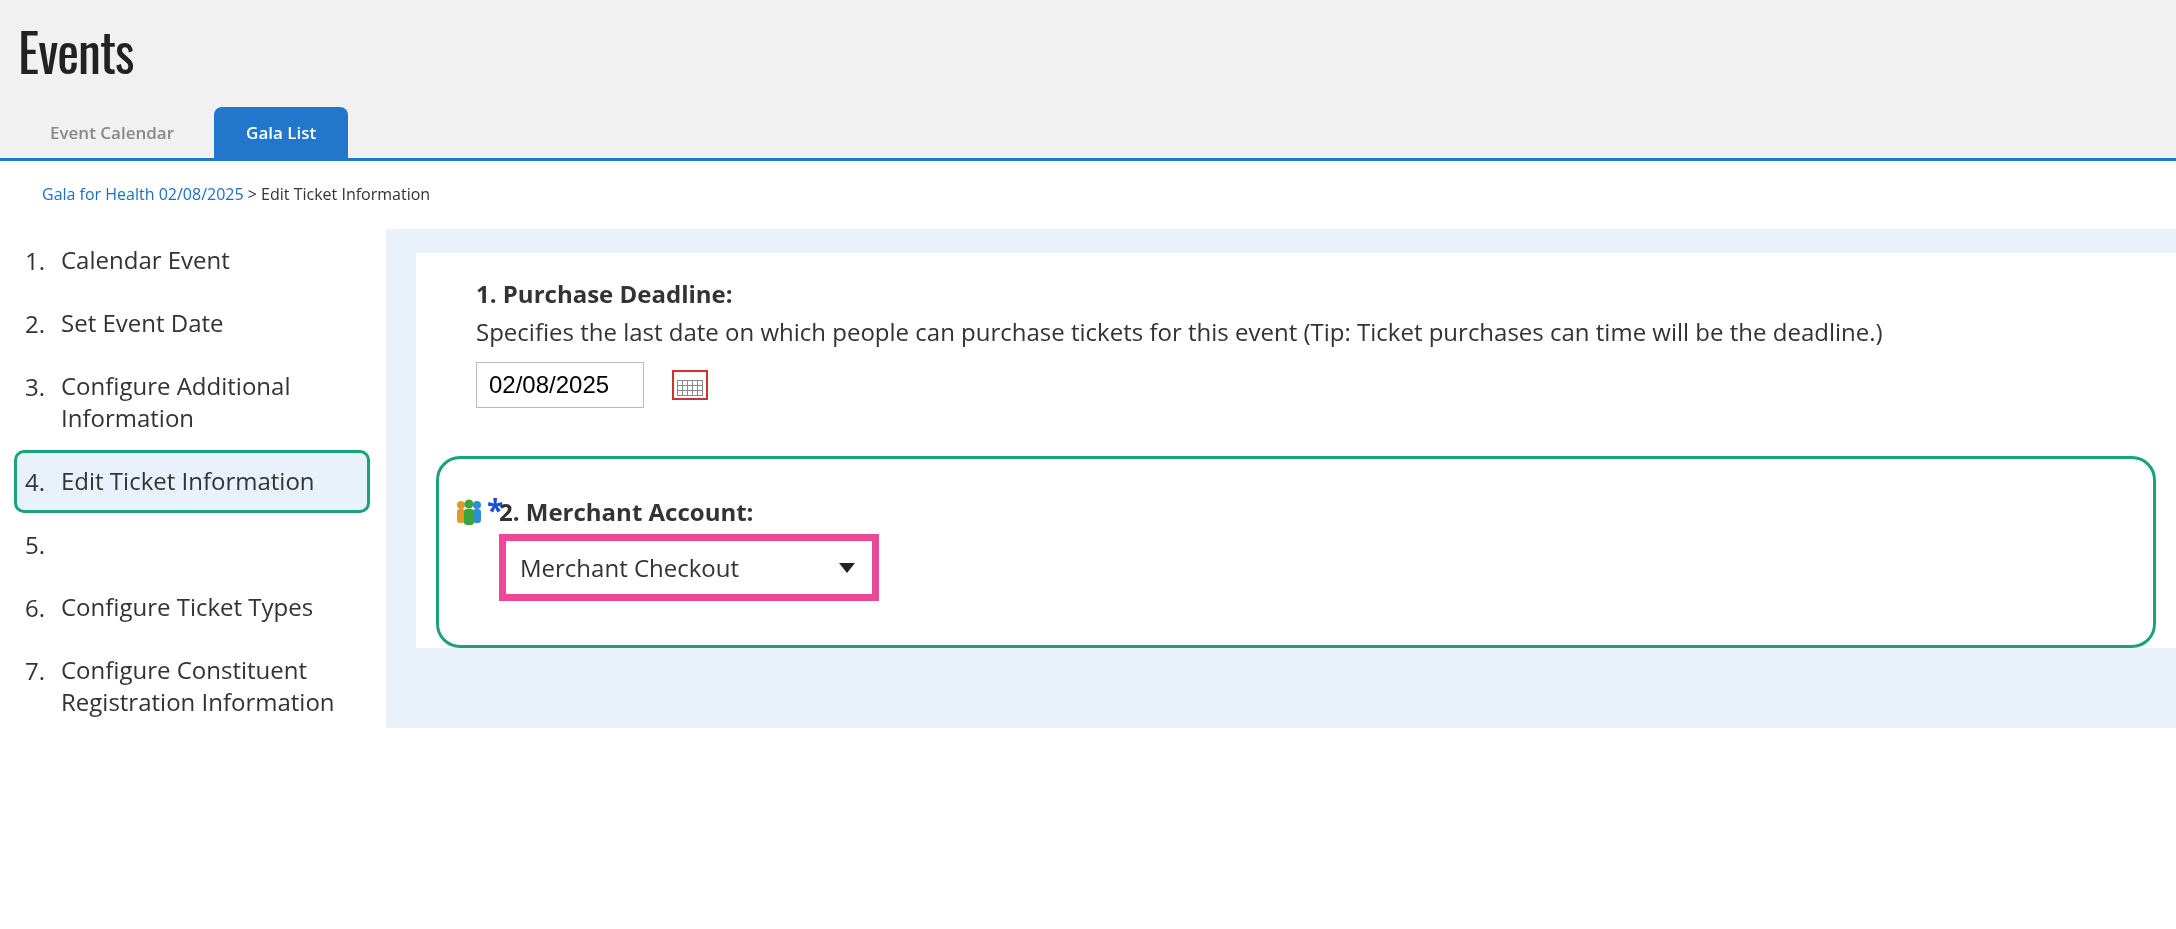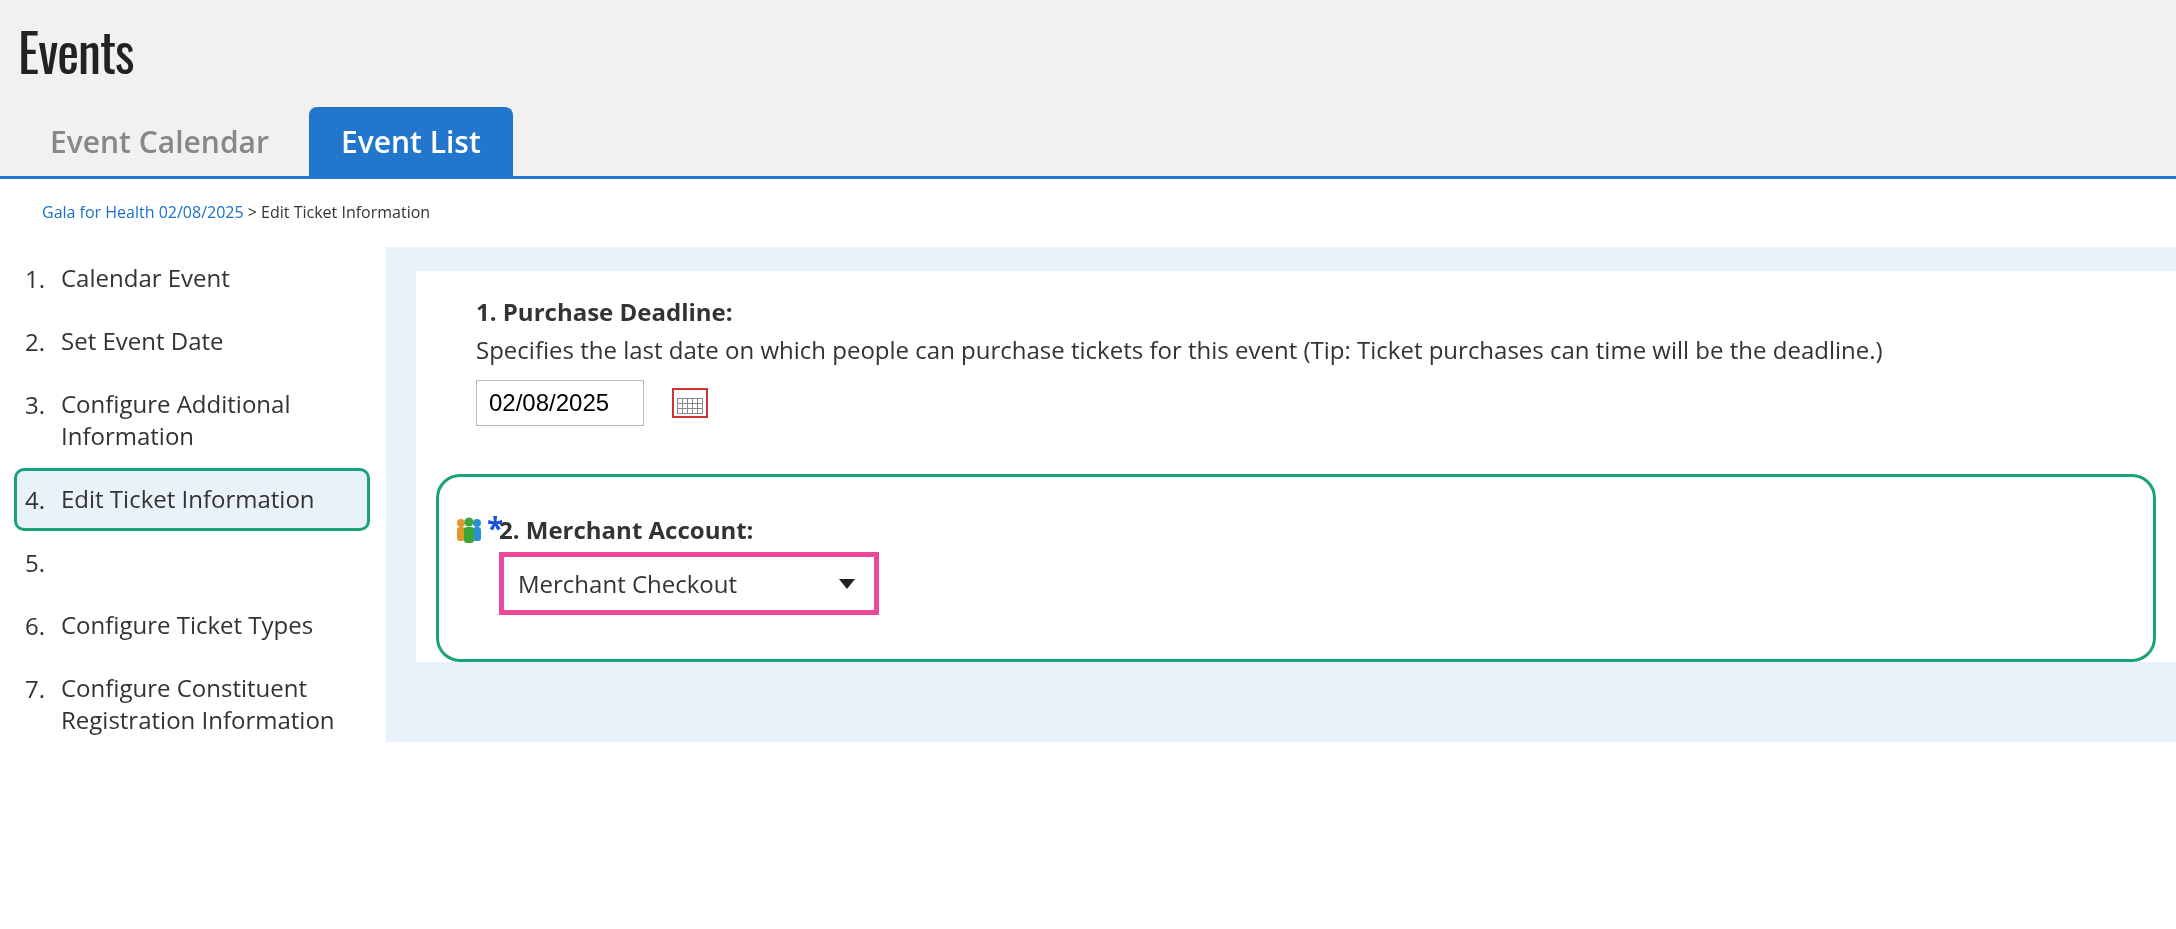--- a/index.html
+++ b/index.html
@@ -23,21 +23,21 @@
   }
 
   .tabs {
     display: flex;
     align-items: flex-end;
     border-bottom: 3px solid #2277cc;
     padding-left: 18px;
   }
   .tab {
     padding: 14px 32px 14px 32px;
-    font-size: 30px;
+    font-size: 17px;
     font-weight: 600;
     color: #888;
     background: transparent;
     border-radius: 8px 8px 0 0;
     cursor: pointer;
     margin-right: 8px;
   }
   .tab.active {
     background: #2277cc;
     color: #fff;
@@ -161,21 +161,21 @@
   }
 
   .select-wrap {
     position: relative;
     display: inline-block;
   }
   .select-box {
     font-size: 24px;
     padding: 10px 48px 10px 14px;
     width: 380px;
-    border: 5px solid #ec4899;
+    border: 7px solid #ec4899;
     background: #fff;
     appearance: none;
     -webkit-appearance: none;
     cursor: pointer;
   }
   .select-caret {
     position: absolute;
     right: 24px; top: 50%;
     transform: translateY(-50%);
     width: 0; height: 0;
@@ -185,21 +185,21 @@
     pointer-events: none;
   }
 </style>
 </head>
 <body>
 
 <h1 class="page-title">Events</h1>
 
 <div class="tabs">
   <div class="tab">Event Calendar</div>
-  <div class="tab active">Event List</div>
+  <div class="tab active">Gala List</div>
 </div>
 
 <div class="content-area">
 
   <div class="breadcrumb">
     <a href="#">Gala for Health 02/08/2025</a><span> &gt; </span><span>Edit Ticket Information</span>
   </div>
 
   <div class="main-layout">
 

